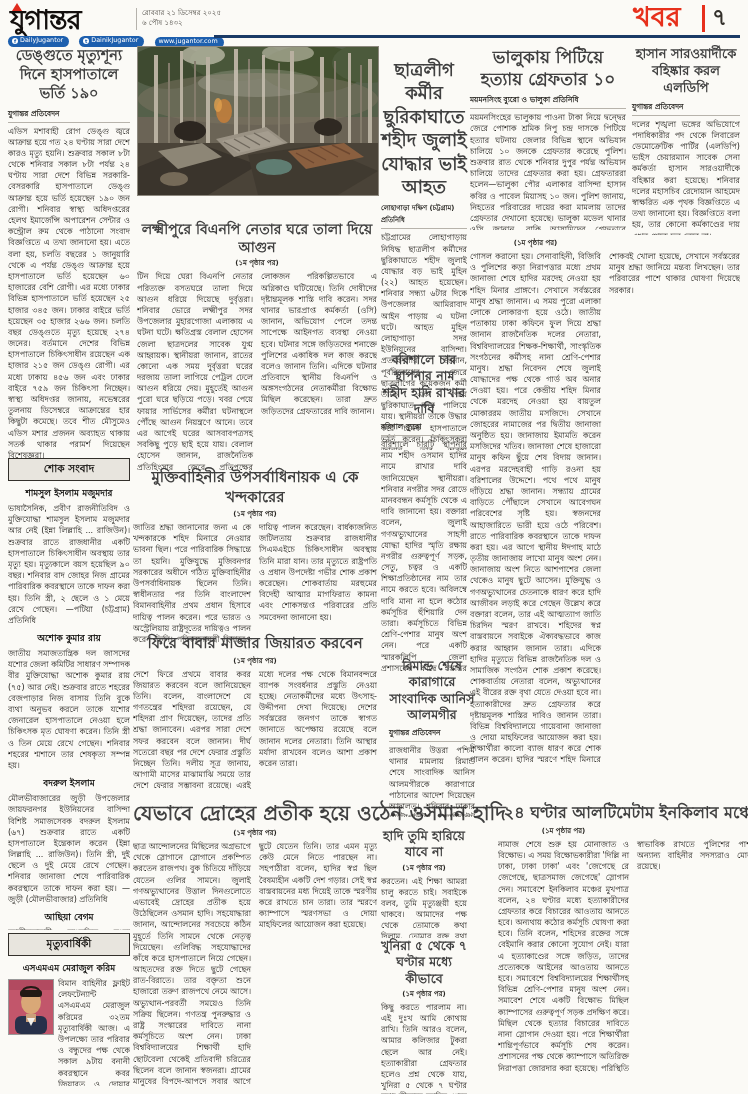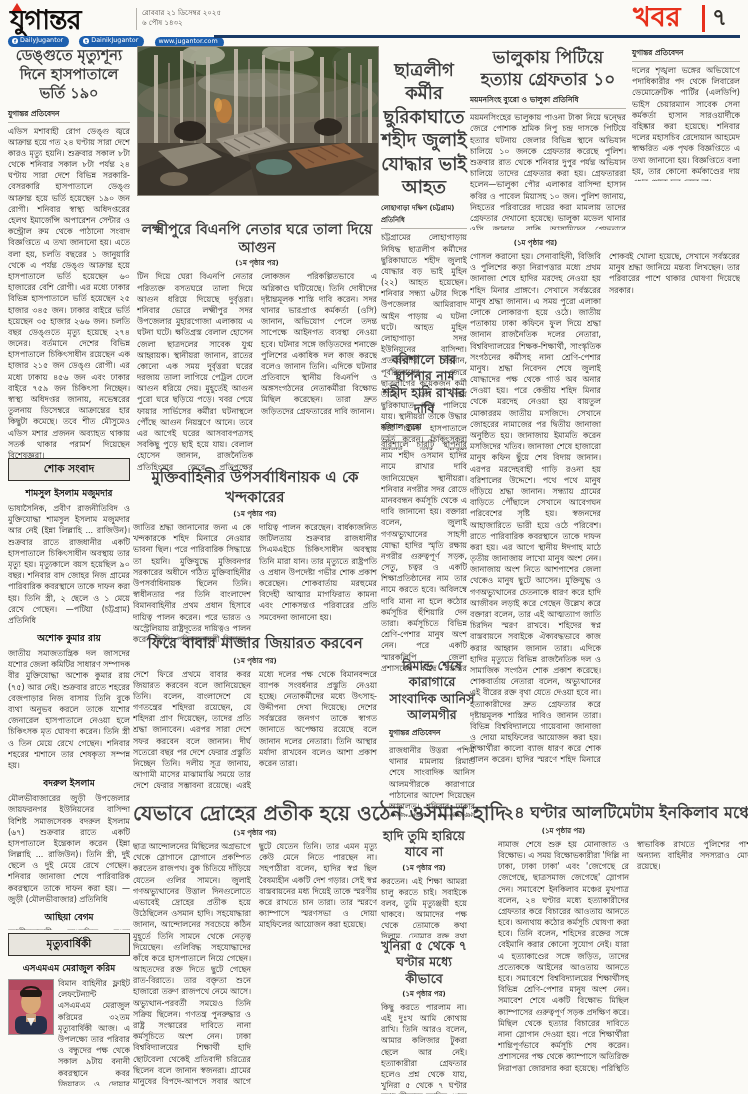--- a/index.html
+++ b/index.html
@@ -222,20 +222,21 @@
     <div class="body-text" style="height:100px;">কিছু করতে পারলাম না। এই দুঃখ আমি কোথায় রাখি। তিনি আরও বলেন, আমার কলিজার টুকরা ছেলে আর নেই। হত্যাকারীরা গ্রেফতার হলেও প্রশ্ন থেকে যায়, খুনিরা ৫ থেকে ৭ ঘণ্টার মধ্যে কীভাবে জামিন পেয়ে যায়। আমরা এ হত্যার সুষ্ঠু বিচার চাই। দোষীদের দৃষ্টান্তমূলক শাস্তি না হওয়া পর্যন্ত আন্দোলন চালিয়ে যাওয়ার ঘোষণা দেন তিনি।</div>
   </div>
 
   <div class="abs" style="left:470px;top:46px;width:156px;height:186px;">
     <div class="headline" style="font-size:17px;margin-bottom:3px;">ভালুকায় পিটিয়ে হত্যায় গ্রেফতার ১০</div>
     <div class="byline">ময়মনসিংহ ব্যুরো ও ভালুকা প্রতিনিধি</div>
     <div class="body-text" style="height:118px;">ময়মনসিংহের ভালুকায় পাওনা টাকা নিয়ে দ্বন্দ্বের জেরে পোশাক শ্রমিক নিপু চন্দ্র দাসকে পিটিয়ে হত্যার ঘটনায় জেলার বিভিন্ন স্থানে অভিযান চালিয়ে ১০ জনকে গ্রেফতার করেছে পুলিশ। শুক্রবার রাত থেকে শনিবার দুপুর পর্যন্ত অভিযান চালিয়ে তাদের গ্রেফতার করা হয়। গ্রেফতাররা হলেন—ভালুকা পৌর এলাকার বাসিন্দা হাসান কবির ও পাবেল মিয়াসহ ১০ জন। পুলিশ জানায়, নিহতের পরিবারের দায়ের করা মামলায় তাদের গ্রেফতার দেখানো হয়েছে। ভালুকা মডেল থানার ওসি জানান, বাকি আসামিদের গ্রেফতারে অভিযান অব্যাহত রয়েছে। নিহত নিপু চন্দ্র দাস ভালুকার হবিরবাড়ী এলাকার একটি পোশাক কারখানার শ্রমিক ছিলেন। ঘটনার পর থেকে এলাকায় উত্তেজনা বিরাজ করছে।</div>
   </div>
 
   <div class="abs" style="left:632px;top:46px;width:108px;height:186px;">
+    <div class="headline" style="font-size:13px;margin-bottom:3px;">হাসান সারওয়ার্দীকে বহিষ্কার করল এলডিপি</div>
     <div class="byline">যুগান্তর প্রতিবেদন</div>
     <div class="body-text" style="height:116px;">দলের শৃঙ্খলা ভঙ্গের অভিযোগে পদাধিকারীর পদ থেকে লিবারেল ডেমোক্রেটিক পার্টির (এলডিপি) ভাইস চেয়ারম্যান সাবেক সেনা কর্মকর্তা হাসান সারওয়ার্দীকে বহিষ্কার করা হয়েছে। শনিবার দলের মহাসচিব রেদোয়ান আহমেদ স্বাক্ষরিত এক পৃথক বিজ্ঞপ্তিতে এ তথ্য জানানো হয়। বিজ্ঞপ্তিতে বলা হয়, তার কোনো কর্মকাণ্ডের দায় এখন থেকে দল নেবে না।</div>
   </div>
 
   <div class="abs" style="left:470px;top:236px;width:270px;height:564px;">
     <div class="continued" style="width:131px;">(১ম পৃষ্ঠার পর)</div>
     <div class="body-text cols2" style="height:524px;">গোসল করানো হয়। সেনাবাহিনী, বিজিবি ও পুলিশের কড়া নিরাপত্তার মধ্যে প্রথম জানাজা শেষে হাদির মরদেহ নেওয়া হয় শহিদ মিনার প্রাঙ্গণে। সেখানে সর্বস্তরের মানুষ শ্রদ্ধা জানান। এ সময় পুরো এলাকা লোকে লোকারণ্য হয়ে ওঠে। জাতীয় পতাকায় ঢাকা কফিনে ফুল দিয়ে শ্রদ্ধা জানান রাজনৈতিক দলের নেতারা, বিশ্ববিদ্যালয়ের শিক্ষক-শিক্ষার্থী, সাংস্কৃতিক সংগঠনের কর্মীসহ নানা শ্রেণি-পেশার মানুষ। শ্রদ্ধা নিবেদন শেষে জুলাই যোদ্ধাদের পক্ষ থেকে গার্ড অব অনার দেওয়া হয়। পরে কেন্দ্রীয় শহিদ মিনার থেকে মরদেহ নেওয়া হয় বায়তুল মোকাররম জাতীয় মসজিদে। সেখানে জোহরের নামাজের পর দ্বিতীয় জানাজা অনুষ্ঠিত হয়। জানাজায় ইমামতি করেন মসজিদের খতিব। জানাজা শেষে হাজারো মানুষ কফিন ছুঁয়ে শেষ বিদায় জানান। এরপর মরদেহবাহী গাড়ি রওনা হয় বরিশালের উদ্দেশে। পথে পথে মানুষ দাঁড়িয়ে শ্রদ্ধা জানান। সন্ধ্যায় গ্রামের বাড়িতে পৌঁছালে সেখানে আবেগঘন পরিবেশের সৃষ্টি হয়। স্বজনদের আহাজারিতে ভারী হয়ে ওঠে পরিবেশ। রাতে পারিবারিক কবরস্থানে তাকে দাফন করা হয়। এর আগে স্থানীয় ঈদগাহ মাঠে তৃতীয় জানাজায় লাখো মানুষ অংশ নেন। জানাজায় অংশ নিতে আশপাশের জেলা থেকেও মানুষ ছুটে আসেন। মুক্তিযুদ্ধ ও গণঅভ্যুত্থানের চেতনাকে ধারণ করে হাদি আজীবন লড়াই করে গেছেন উল্লেখ করে বক্তারা বলেন, তার এই আত্মত্যাগ জাতি চিরদিন স্মরণ রাখবে। শহিদের স্বপ্ন বাস্তবায়নে সবাইকে ঐক্যবদ্ধভাবে কাজ করার আহ্বান জানান তারা। এদিকে হাদির মৃত্যুতে বিভিন্ন রাজনৈতিক দল ও সামাজিক সংগঠন শোক প্রকাশ করেছে। শোকবার্তায় নেতারা বলেন, অভ্যুত্থানের এই বীরের রক্ত বৃথা যেতে দেওয়া হবে না। হত্যাকারীদের দ্রুত গ্রেফতার করে দৃষ্টান্তমূলক শাস্তির দাবিও জানান তারা। বিভিন্ন বিশ্ববিদ্যালয়ে গায়েবানা জানাজা ও দোয়া মাহফিলের আয়োজন করা হয়। শিক্ষার্থীরা কালো ব্যাজ ধারণ করে শোক পালন করেন। হাদির স্মরণে শহিদ মিনারে শোকবই খোলা হয়েছে, সেখানে সর্বস্তরের মানুষ শ্রদ্ধা জানিয়ে মন্তব্য লিখছেন। তার পরিবারের পাশে থাকার ঘোষণা দিয়েছে সরকার।</div>
   </div>
 
   <div class="abs" style="left:498px;top:803px;width:270px;height:283px;">

